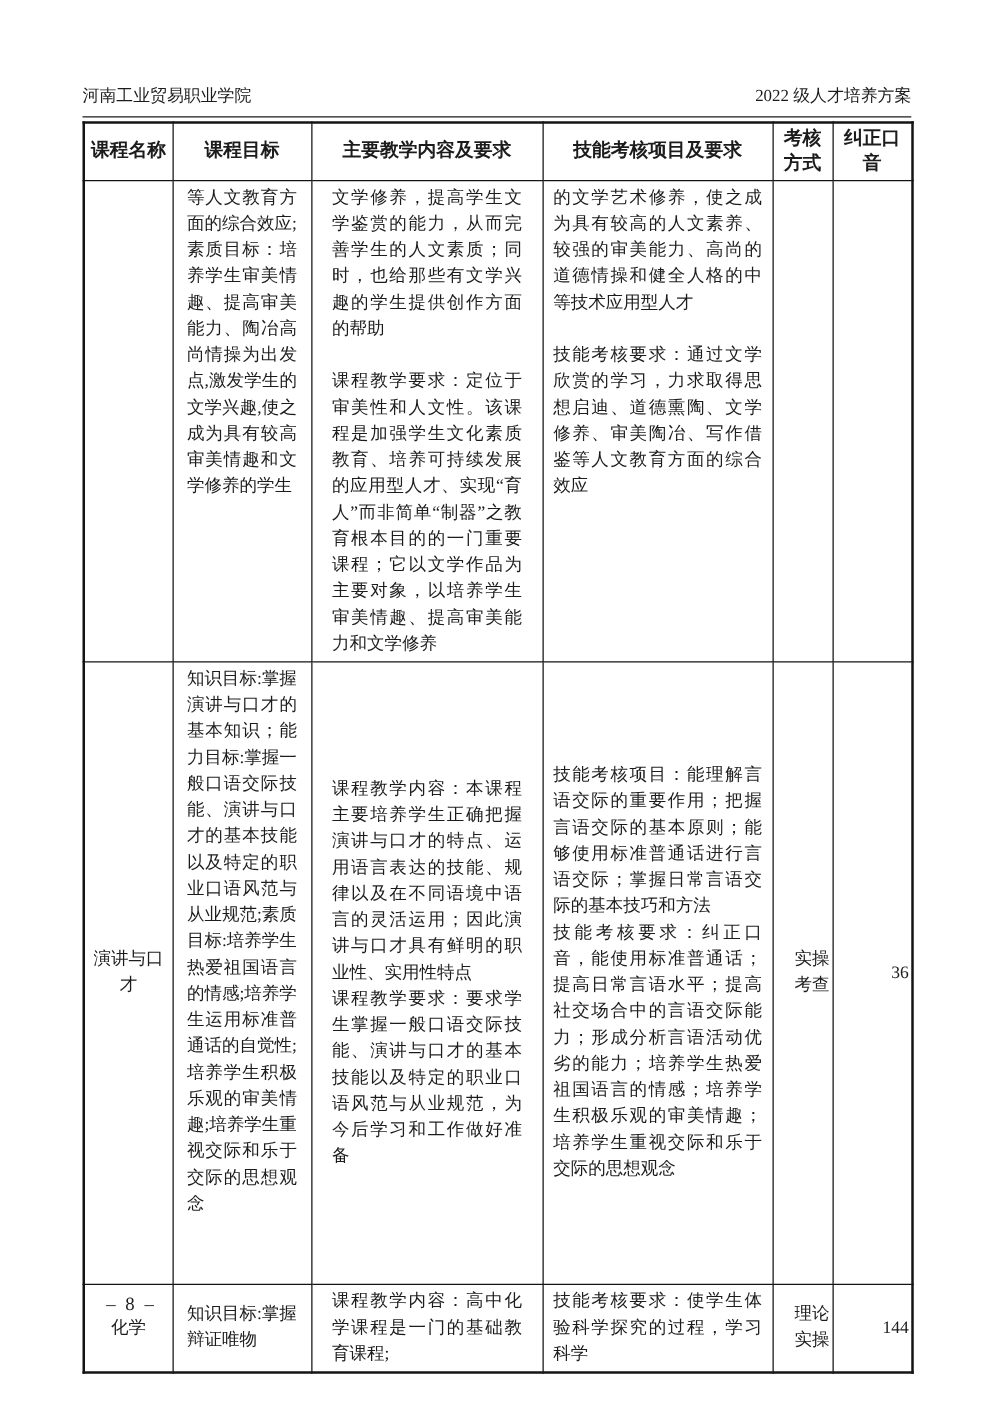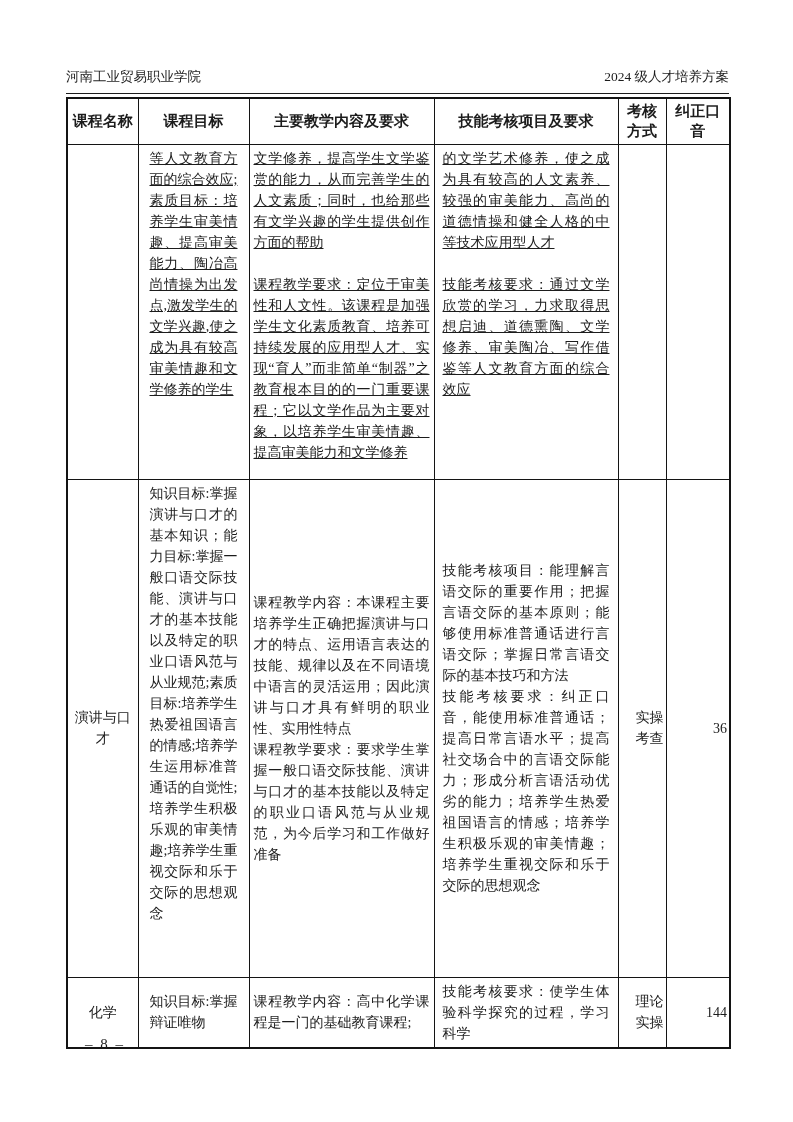--- a/index.html
+++ b/index.html
@@ -50,44 +50,44 @@
     font-size: 14px;
     line-height: 21px;
     text-align: justify;
     padding: 3px 8px;
   }
   td.pre { white-space: pre-line; }
   td.v-top { vertical-align: top; }
   td.v-mid { vertical-align: middle; }
   td.c-course  { text-align: center; padding: 3px 6px; }
   td.c-obj     { padding: 3px 11px; }
-  td.c-content { padding: 3px 4px; }
+  td.c-content { padding: 3px 16px; }
   td.c-assess  { padding: 3px 8px; }
   td.c-method  { text-align: right; padding: 3px 2px; }
   td.c-hours   { text-align: right; padding: 3px 2px; }
-  tr.r1 { height: 335px; text-decoration: underline; }
+  tr.r1 { height: 335px; }
   tr.r2 { height: 498px; }
   tr.r3 { height: 44px; }
   .page-footer {
     position: absolute;
     left: 85px;
     top: 1036px;
     font-size: 15px;
     letter-spacing: 2px;
     color: #1c1c1c;
   }
 </style>
 </head>
 <body>
 
 <div class="page">
 
   <div class="running-header">
     <span>河南工业贸易职业学院</span>
-    <span>2024 级人才培养方案</span>
+    <span>2022 级人才培养方案</span>
   </div>
 
   <table class="curriculum">
     <colgroup>
       <col style="width:71px">
       <col style="width:111px">
       <col style="width:185px">
       <col style="width:184px">
       <col style="width:48px">
       <col style="width:64px">

